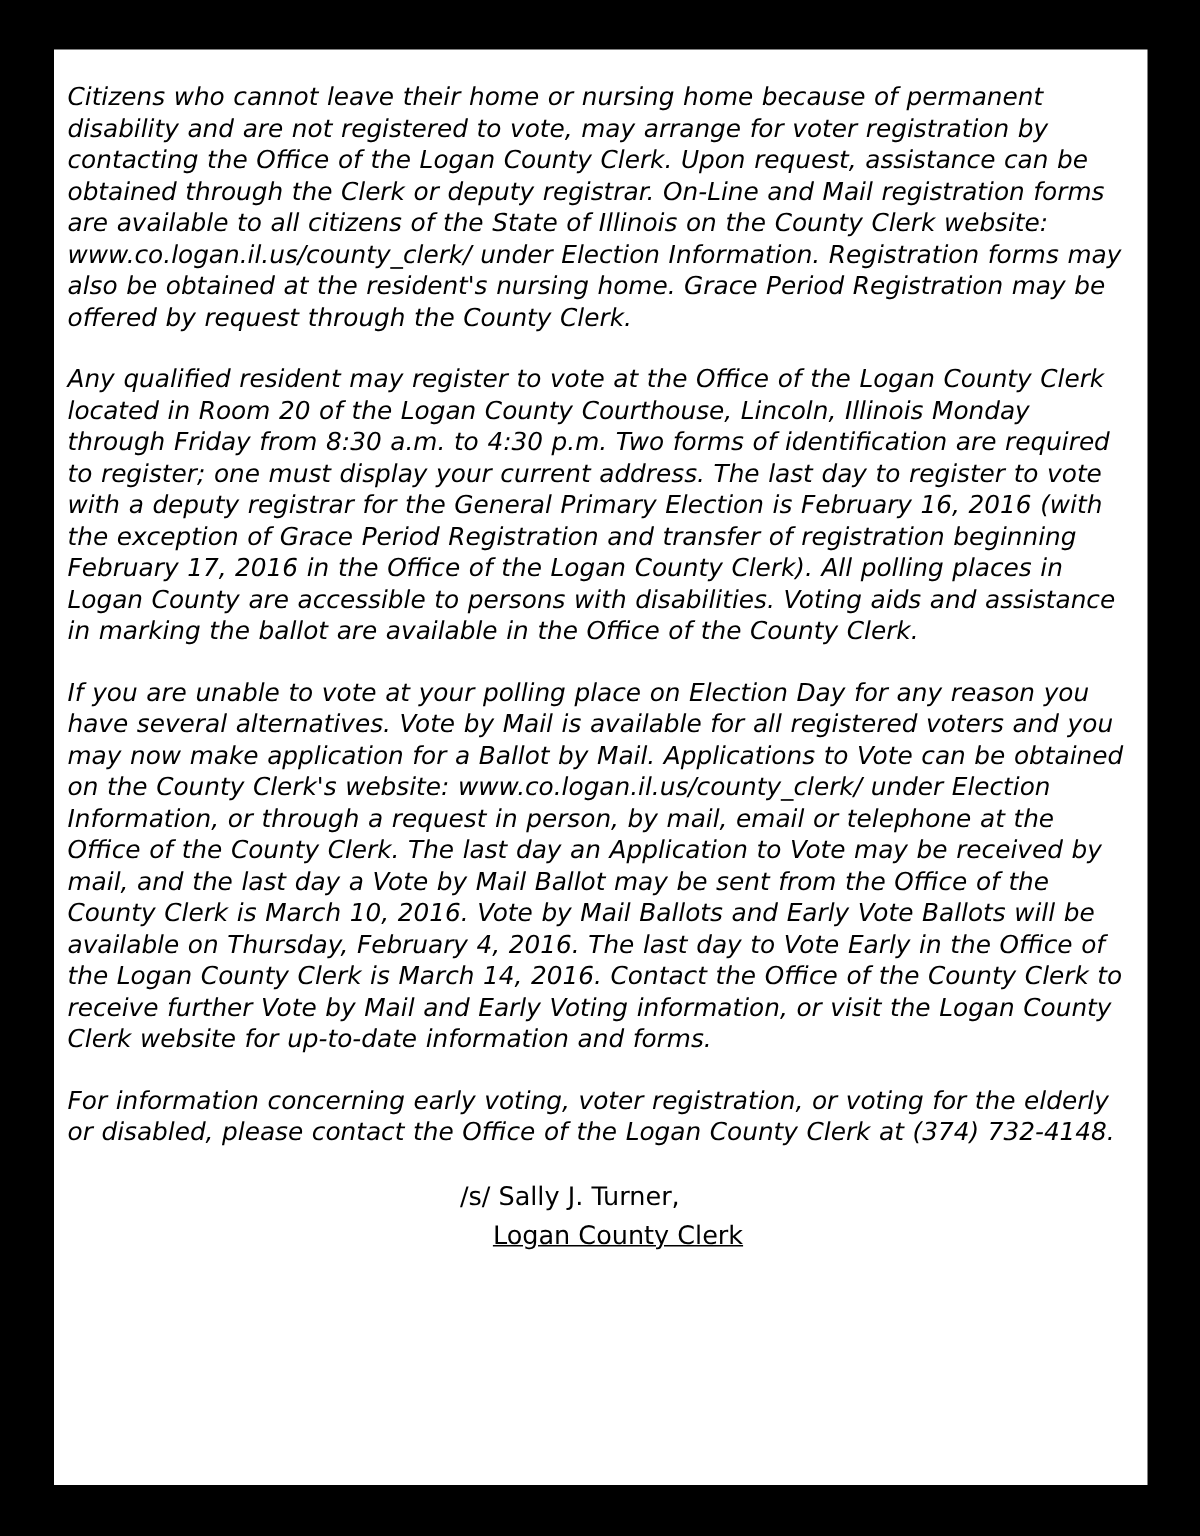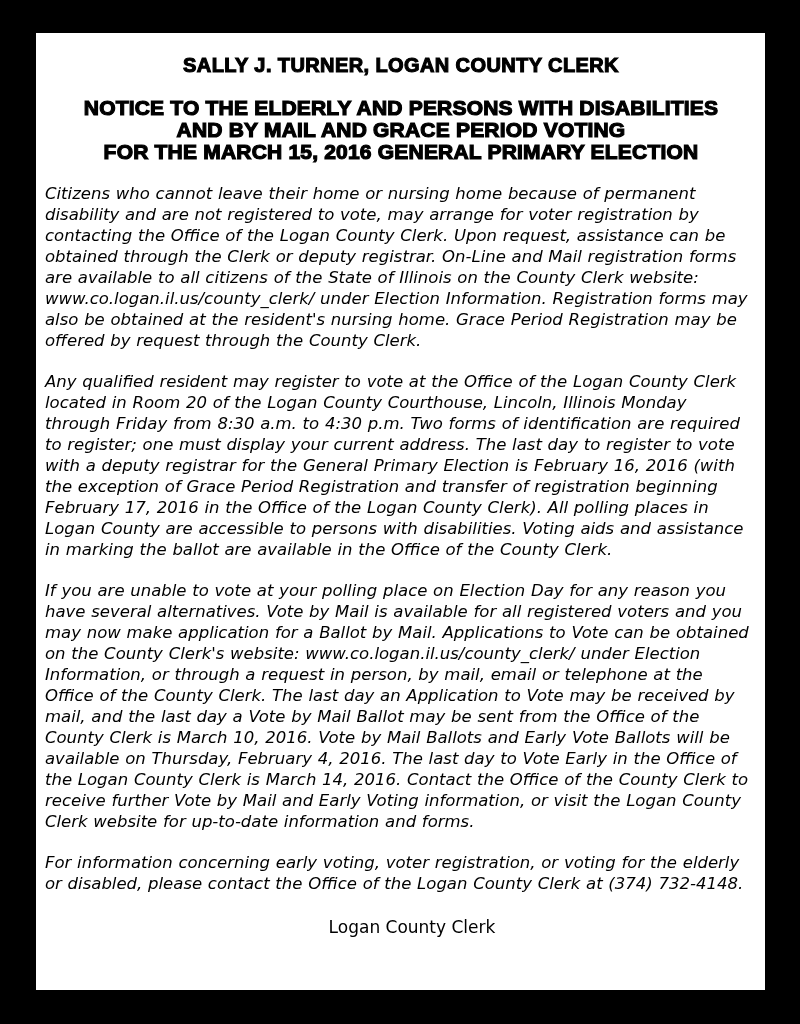--- a/index.html
+++ b/index.html
@@ -59,42 +59,36 @@
     font-size: 17px;
     line-height: 26px;
     margin-top: 4px;
   }
   .sig-inner {
     display: inline-block;
     text-align: left;
   }
   .sig-line2 {
     padding-left: 22px;
+    text-decoration: underline;
   }
 </style>
 </head>
 <body>
 
 <div class="paper">
 
-  <header>
-    <h1 class="byline">SALLY J. TURNER, LOGAN COUNTY CLERK</h1>
-    <h2 class="title">
-      <div>NOTICE TO THE ELDERLY AND PERSONS WITH DISABILITIES</div>
-      <div>AND BY MAIL AND GRACE PERIOD VOTING</div>
-      <div>FOR THE MARCH 15, 2016 GENERAL PRIMARY ELECTION</div>
-    </h2>
-  </header>
 
   <main>
     <p class="body-par">Citizens who cannot leave their home or nursing home because of permanent disability and are not registered to vote, may arrange for voter registration by contacting the Office of the Logan County Clerk.  Upon request, assistance can be obtained through the Clerk or deputy registrar. On-Line and Mail registration forms are available to all citizens of the State of Illinois on the County Clerk website: www.co.logan.il.us/county_clerk/ under Election Information. Registration forms may also be obtained at the resident's nursing home. Grace Period Registration may be offered by request through the County Clerk.</p>
     <p class="body-par">Any qualified resident may register to vote at the Office of the Logan County Clerk located in Room 20 of the Logan County Courthouse, Lincoln, Illinois Monday through Friday from 8:30 a.m. to 4:30 p.m.  Two forms of identification are required to register; one must display your current address. The last day to register to vote with a deputy registrar for the General Primary Election is February 16, 2016 (with the exception of Grace Period Registration and transfer of registration beginning February 17, 2016 in the Office of the Logan County Clerk). All polling places in Logan County are accessible to persons with disabilities. Voting aids and assistance in marking the ballot are available in the Office of the County Clerk.</p>
     <p class="body-par">If you are unable to vote at your polling place on Election Day for any reason you have several alternatives.  Vote by Mail is available for all registered voters and you may now make application for a Ballot by Mail.  Applications to Vote can be obtained on the County Clerk's website: www.co.logan.il.us/county_clerk/ under Election Information, or through a request in person, by mail, email or telephone at the Office of the County Clerk.  The last day an Application to Vote may be received by mail, and the last day a Vote by Mail Ballot may be sent from the Office of the County Clerk is March 10, 2016.  Vote by Mail Ballots and Early Vote Ballots will be available on Thursday, February 4, 2016. The last day to Vote Early in the Office of the Logan County Clerk is March 14, 2016.  Contact the Office of the County Clerk to receive further Vote by Mail and Early Voting information, or visit the Logan County Clerk website for up-to-date information and forms.</p>
     <p class="body-par">For information concerning early voting, voter registration, or voting for the elderly or disabled, please contact the Office of the Logan County Clerk at (374) 732-4148.</p>
   </main>
 
   <footer class="signature">
     <div class="sig-inner">
+      <div class="sig-line1">/s/ Sally J. Turner,</div>
       <div class="sig-line2">Logan County Clerk</div>
     </div>
   </footer>
 
 </div>
 
 </body></html>

